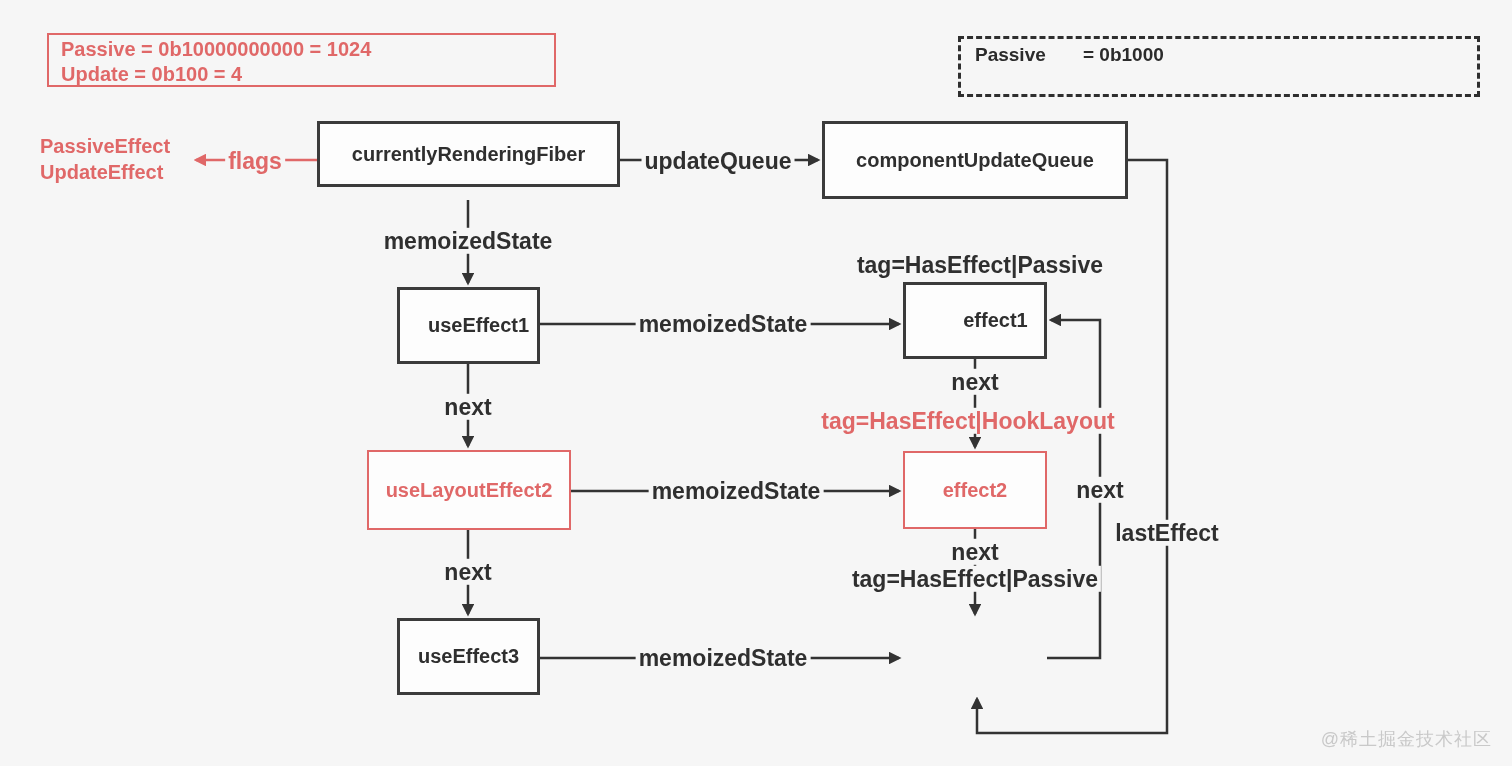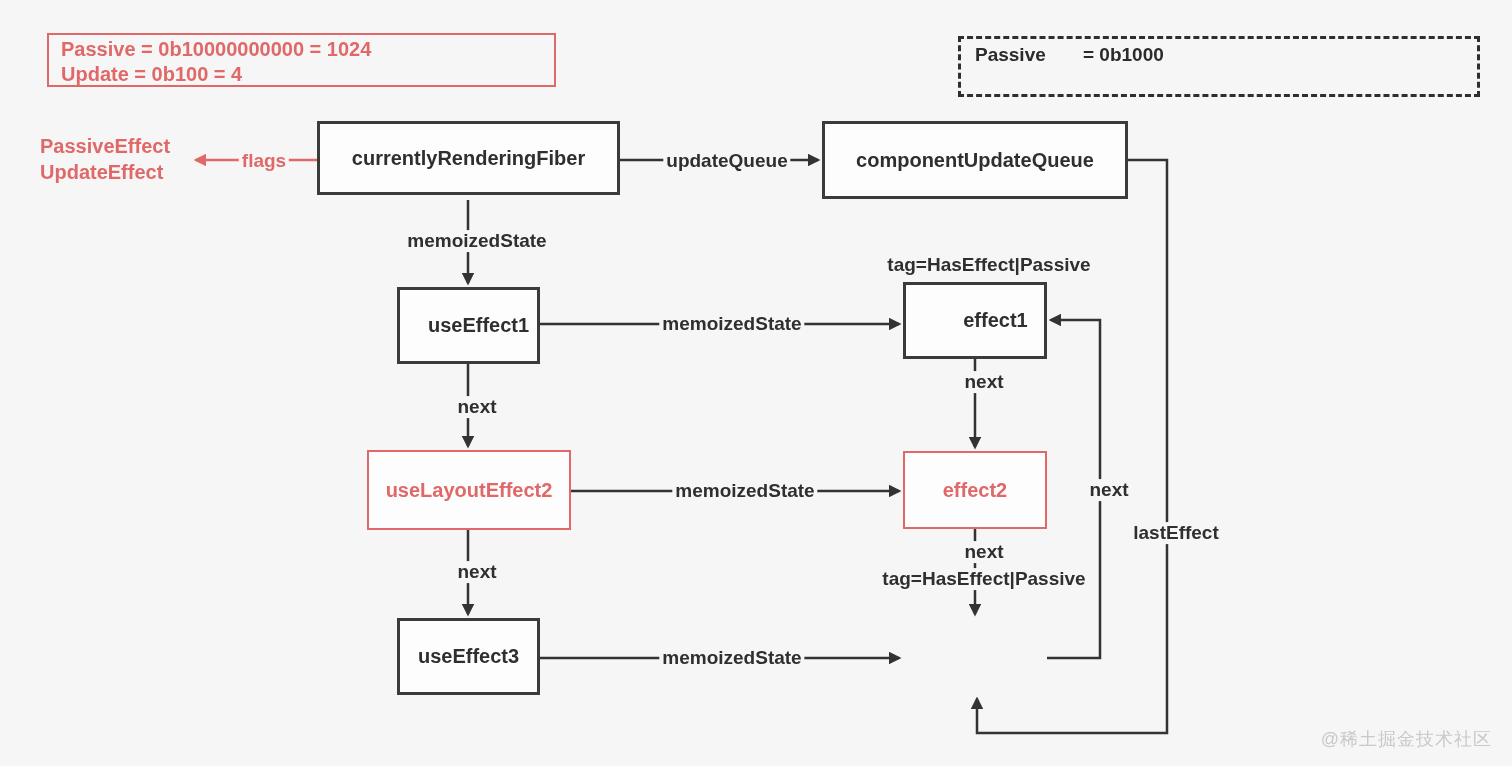--- a/index.html
+++ b/index.html
@@ -18,22 +18,22 @@
   .edge.accent{stroke:var(--accent);}
   .node{
     position:absolute;z-index:2;box-sizing:border-box;
     background:#fdfdfd;border:3px solid #3b3b3b;
     display:flex;align-items:center;justify-content:center;
     font-size:20px;white-space:nowrap;
   }
   .node.accent{border:2px solid var(--accent);color:var(--accent);}
   .elabel{
     position:absolute;z-index:3;transform:translate(-50%,-50%);
-    white-space:nowrap;font-size:19px;line-height:1.15;
-    background:var(--background);padding:0 3px;margin-left:9px;
+    white-space:nowrap;font-size:23px;line-height:1.15;
+    background:var(--background);padding:0 3px;
   }
   .elabel.accent{color:var(--accent);}
   .legend-accent{
     position:absolute;z-index:3;left:47px;top:33px;width:509px;height:54px;
     box-sizing:border-box;border:2px solid var(--accent);color:var(--accent);
     font-size:20px;line-height:25px;padding:2px 0 0 12px;white-space:nowrap;
   }
   .legend-dashed{
     position:absolute;z-index:3;left:958px;top:36px;width:522px;height:61px;
     box-sizing:border-box;border:3px dashed #2f2f2f;color:#2b2b2b;
@@ -86,35 +86,36 @@
     <div>
       <span class="nm">Passive</span><span>= 0b1000</span>
     </div>
   </div>
 
   <div class="fiber-flags">
     <div>PassiveEffect</div>
     <div>UpdateEffect</div>
   </div>
 
-  <div class="node" style="left:317px;top:121px;width:303px;height:74px;">currentlyRenderingFiber</div>
+  <div class="node" style="left:317px;top:121px;width:303px;height:66px;">currentlyRenderingFiber</div>
   <div class="node" style="left:822px;top:121px;width:306px;height:78px;">componentUpdateQueue</div>
   <div class="node" style="left:397px;top:287px;width:143px;height:77px;padding-left:20px;">useEffect1</div>
   <div class="node" style="left:903px;top:282px;width:144px;height:77px;padding-left:41px;">effect1</div>
   <div class="node accent" style="left:367px;top:450px;width:204px;height:80px;">useLayoutEffect2</div>
   <div class="node accent" style="left:903px;top:451px;width:144px;height:78px;">effect2</div>
   <div class="node" style="left:397px;top:618px;width:143px;height:77px;">useEffect3</div>
 
   <div class="elabel accent" style="left:255px;top:161px;">flags</div>
   <div class="elabel" style="left:718px;top:161px;">updateQueue</div>
   <div class="elabel" style="left:468px;top:241px;">memoizedState</div>
   <div class="elabel" style="left:980px;top:265px;">tag=HasEffect|Passive</div>
   <div class="elabel" style="left:723px;top:324px;">memoizedState</div>
   <div class="elabel" style="left:975px;top:382px;">next</div>
   <div class="elabel" style="left:468px;top:407px;">next</div>
+  <div class="elabel accent" style="left:968px;top:421px;">tag=HasEffect|HookLayout</div>
   <div class="elabel" style="left:736px;top:491px;">memoizedState</div>
   <div class="elabel" style="left:1100px;top:490px;">next</div>
   <div class="elabel" style="left:1167px;top:533px;">lastEffect</div>
   <div class="elabel" style="left:975px;top:552px;">next</div>
   <div class="elabel" style="left:975px;top:579px;">tag=HasEffect|Passive</div>
   <div class="elabel" style="left:468px;top:572px;">next</div>
   <div class="elabel" style="left:723px;top:658px;">memoizedState</div>
 
   <div class="watermark">@稀土掘金技术社区</div>
 

